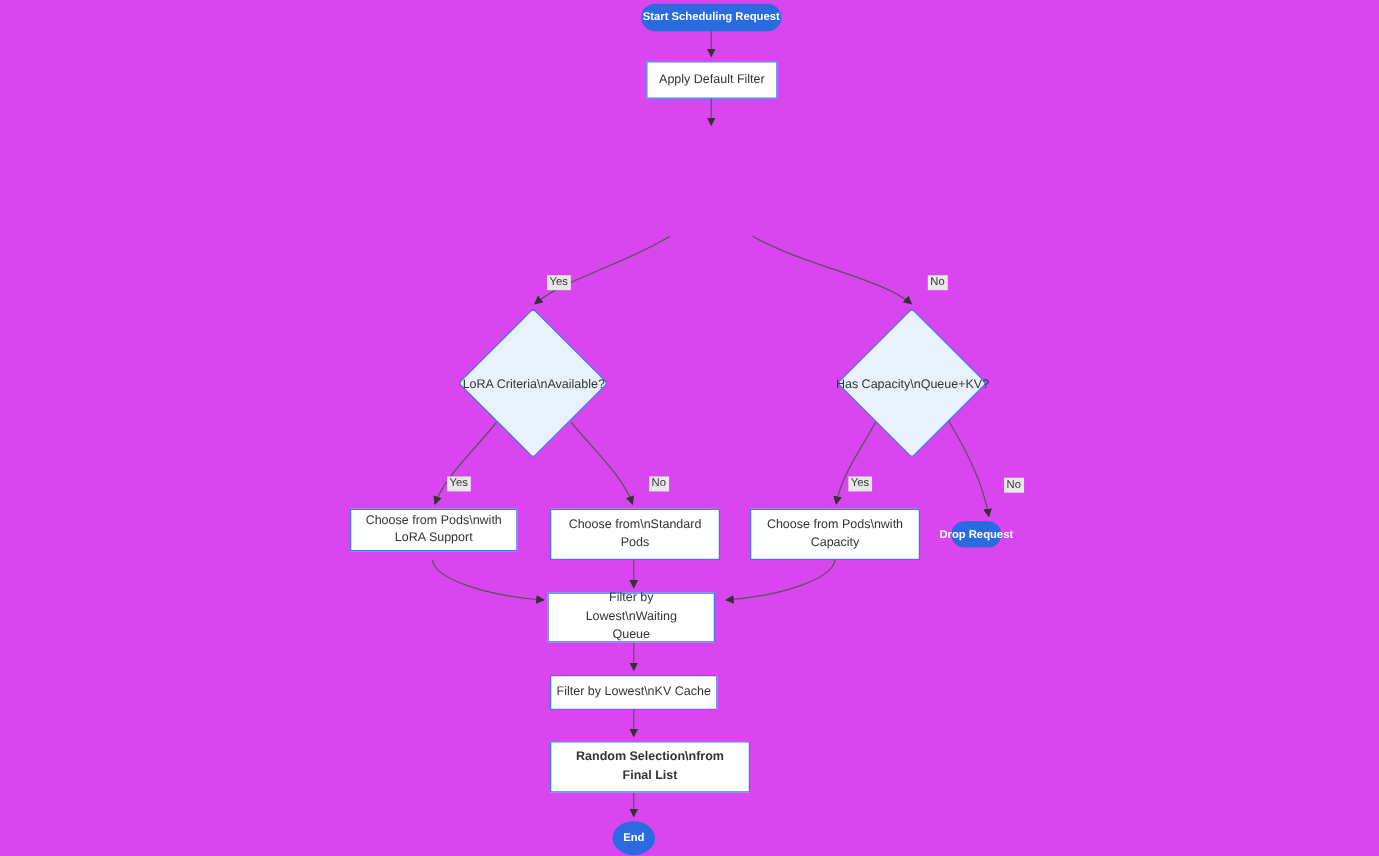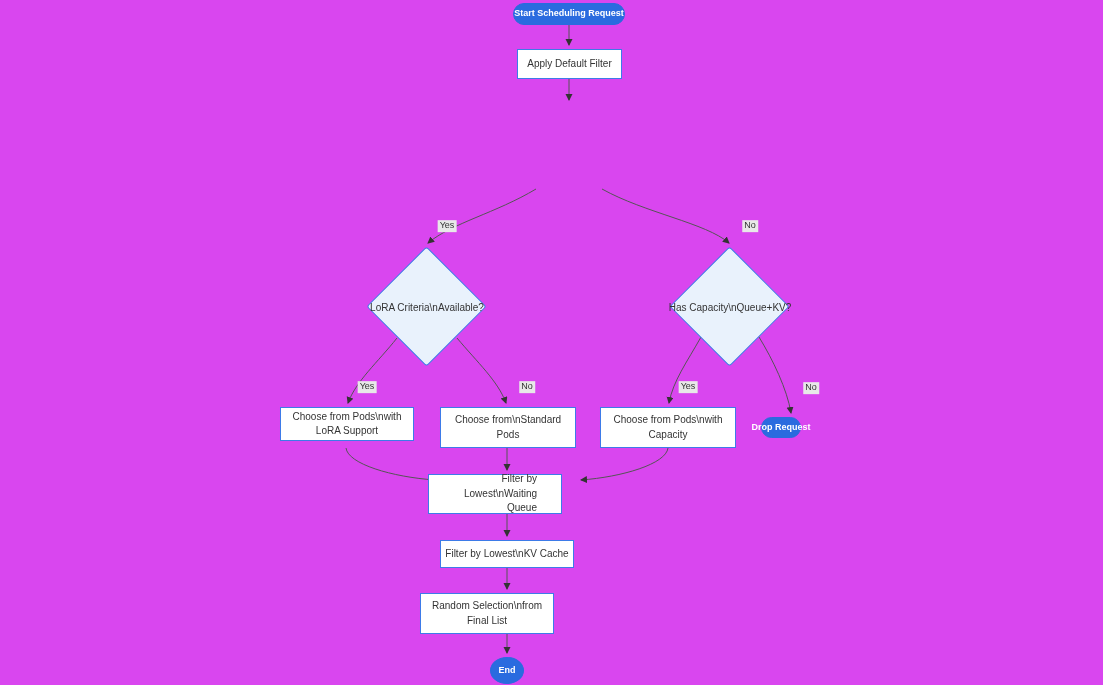--- a/index.html
+++ b/index.html
@@ -126,25 +126,25 @@
   </div>
 
   <div class="node rect-node" style="left:280px; top:407px; width:134px; height:34px; padding:0 6px;">Choose from Pods\nwith LoRA Support</div>
 
   <div class="node rect-node" style="left:600px; top:407px; width:136px; height:41px; padding:0 6px;">Choose from Pods\nwith Capacity</div>
 
   <div class="node rect-node" style="left:440px; top:407px; width:136px; height:41px; padding:0 10px;">Choose from\nStandard Pods</div>
 
   <div class="node stadium" style="left:761px; top:417px; width:40px; height:21px; border-radius:10.5px;">Drop Request</div>
 
-  <div class="node rect-node" style="left:428px; top:474px; width:134px; height:40px; padding:0 24px;text-align:right;">Filter by Lowest\nWaiting Queue</div>
+  <div class="node rect-node" style="left:438px; top:474px; width:134px; height:40px; padding:0 24px;">Filter by Lowest\nWaiting Queue</div>
 
   <div class="node rect-node" style="left:440px; top:540px; width:134px; height:28px; padding:0 2px;">Filter by Lowest\nKV Cache</div>
 
-  <div class="node rect-node" style="left:420px; top:593px; width:134px; height:41px; padding:0 8px;">Random Selection\nfrom Final List</div>
+  <div class="node rect-node" style="left:440px; top:593px; width:160px; height:41px; padding:0 8px;font-weight:bold;">Random Selection\nfrom Final List</div>
 
   <div class="node stadium" style="left:490px; top:657px; width:34px; height:27px; border-radius:50%;">End</div>
 
   <div class="edge-label" style="left:427px; top:226px;">Yes</div>
   <div class="edge-label" style="left:730px; top:226px;">No</div>
   <div class="edge-label" style="left:347px; top:387px;">Yes</div>
   <div class="edge-label" style="left:507px; top:387px;">No</div>
   <div class="edge-label" style="left:668px; top:387px;">Yes</div>
   <div class="edge-label" style="left:791px; top:388px;">No</div>
 

